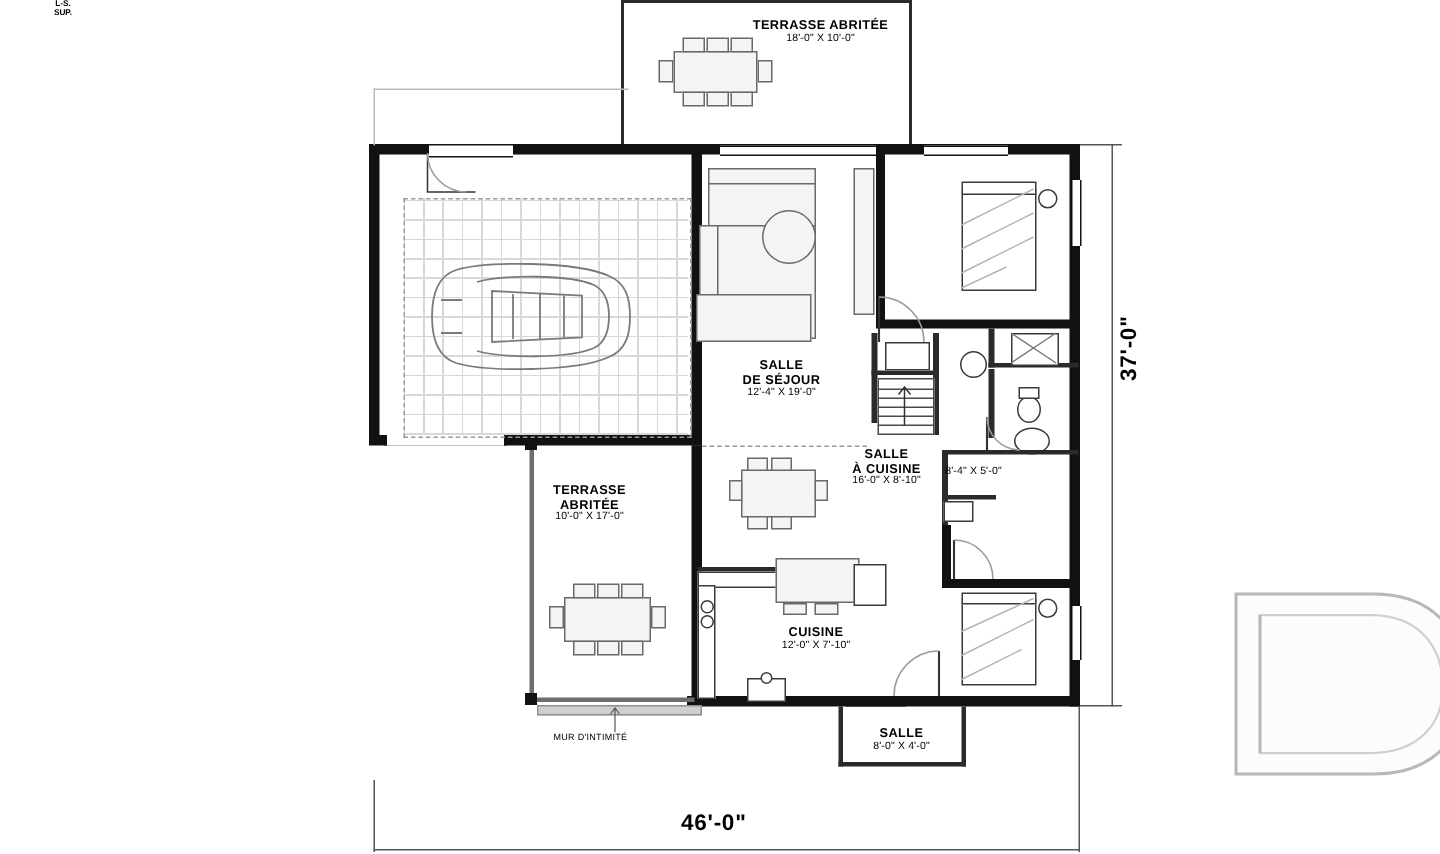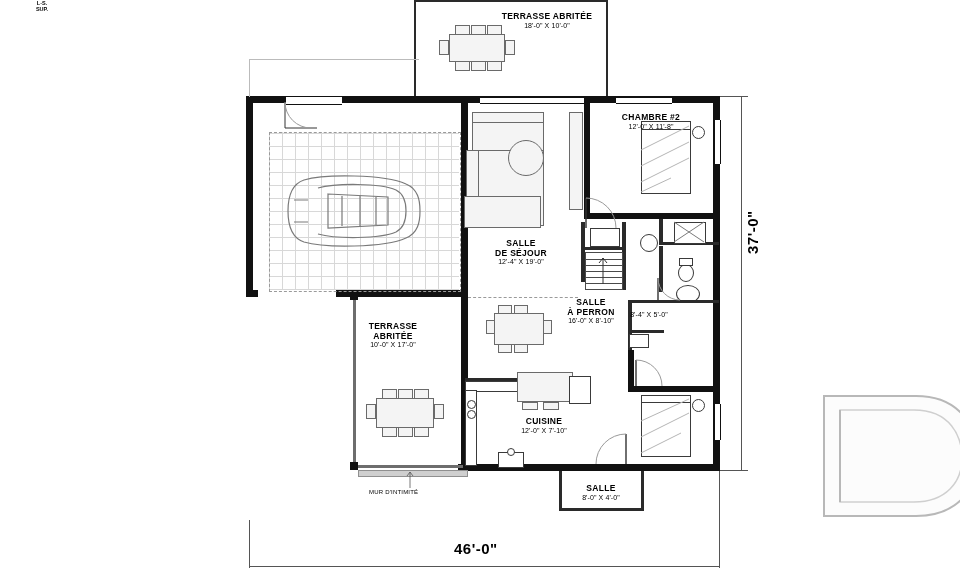--- a/index.html
+++ b/index.html
@@ -124,24 +124,20 @@
   <svg class="abs" style="left:613px;top:126px;" width="48" height="66" viewBox="0 0 48 66">
     <path d="M0 24 L48 0 M0 40 L48 16 M0 56 L48 32 M0 66 L30 52" stroke="#b5b5b5" stroke-width="1" fill="none"></path>
   </svg>
   <div class="fixr" style="left:664px;top:126px;width:11px;height:11px;"></div>
 
   <svg class="abs" style="left:556px;top:196px;" width="34" height="34" viewBox="0 0 34 34">
     <path d="M2 32 L2 2" stroke="#333" stroke-width="1.4" fill="none"></path>
     <path d="M2 2 A30 30 0 0 1 32 32" stroke="#9a9a9a" stroke-width="1" fill="none"></path>
   </svg>
 
-  <div class="room-label" style="left:553px;top:113px;width:140px;">
-    <div class="nm">CHAMBRE #2</div>
-    <div class="dim">12'-0" X 11'-8"</div>
-  </div>
 
   <div class="wall-thin" style="left:553px;top:222px;width:4px;height:60px;"></div>
   <div class="wall-thin" style="left:594px;top:222px;width:4px;height:28px;"></div>
   <div class="wall-thin" style="left:553px;top:247px;width:45px;height:3px;"></div>
   <div class="fix" style="left:562px;top:228px;width:28px;height:17px;"></div>
   <div class="tiny" style="left:562px;top:230px;width:28px;">
     <div>L-S.</div>
     <div>SUP.</div>
   </div>
 
@@ -187,21 +183,21 @@
   <div class="soft" style="left:466px;top:313px;width:48px;height:30px;"></div>
   <div class="soft" style="left:470px;top:305px;width:12px;height:7px;"></div>
   <div class="soft" style="left:486px;top:305px;width:12px;height:7px;"></div>
   <div class="soft" style="left:470px;top:344px;width:12px;height:7px;"></div>
   <div class="soft" style="left:486px;top:344px;width:12px;height:7px;"></div>
   <div class="soft" style="left:458px;top:320px;width:7px;height:12px;"></div>
   <div class="soft" style="left:515px;top:320px;width:7px;height:12px;"></div>
 
   <div class="room-label" style="left:503px;top:298px;width:120px;">
     <div class="nm">SALLE</div>
-    <div class="nm">À PERRON</div>
+    <div class="nm">À CUISINE</div>
     <div class="dim">16'-0" X 8'-10"</div>
   </div>
 
   <div class="wall-thin" style="left:437px;top:378px;width:100px;height:3px;"></div>
   <div class="fix" style="left:437px;top:381px;width:100px;height:9px;"></div>
   <div class="fix" style="left:437px;top:390px;width:10px;height:74px;"></div>
   <div class="fixr" style="left:439px;top:400px;width:7px;height:7px;"></div>
   <div class="fixr" style="left:439px;top:410px;width:7px;height:7px;"></div>
   <div class="fix" style="left:470px;top:452px;width:24px;height:14px;"></div>
   <div class="fixr" style="left:479px;top:448px;width:6px;height:6px;"></div>

